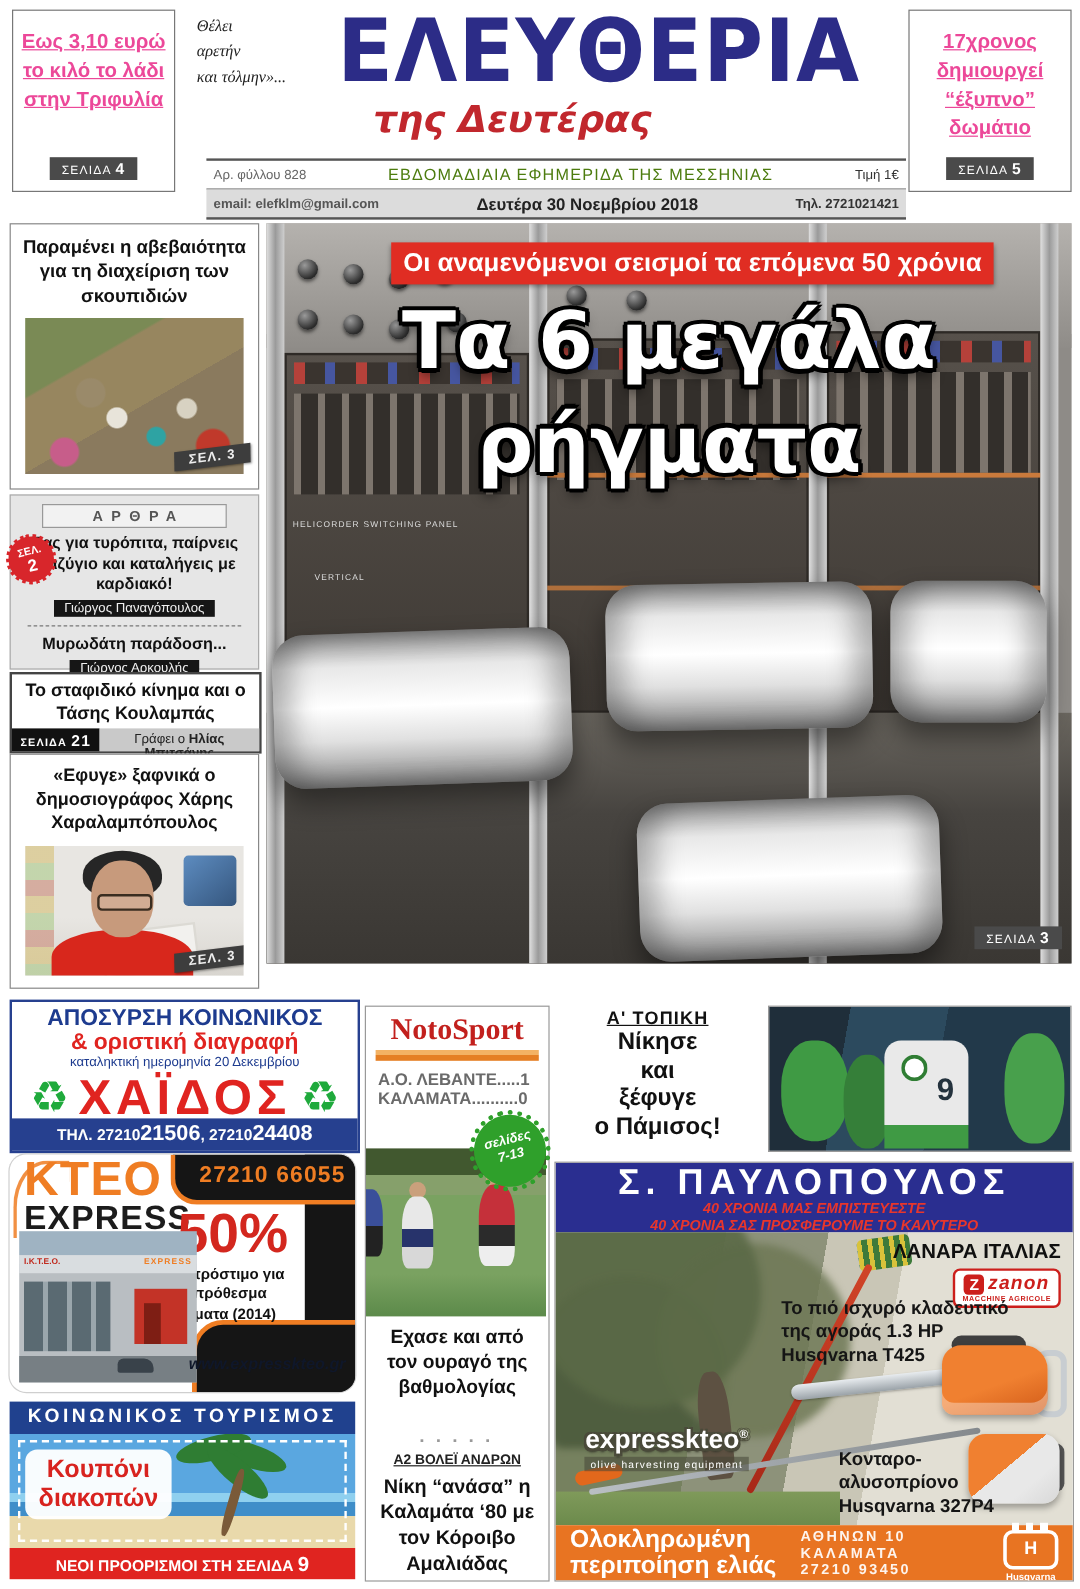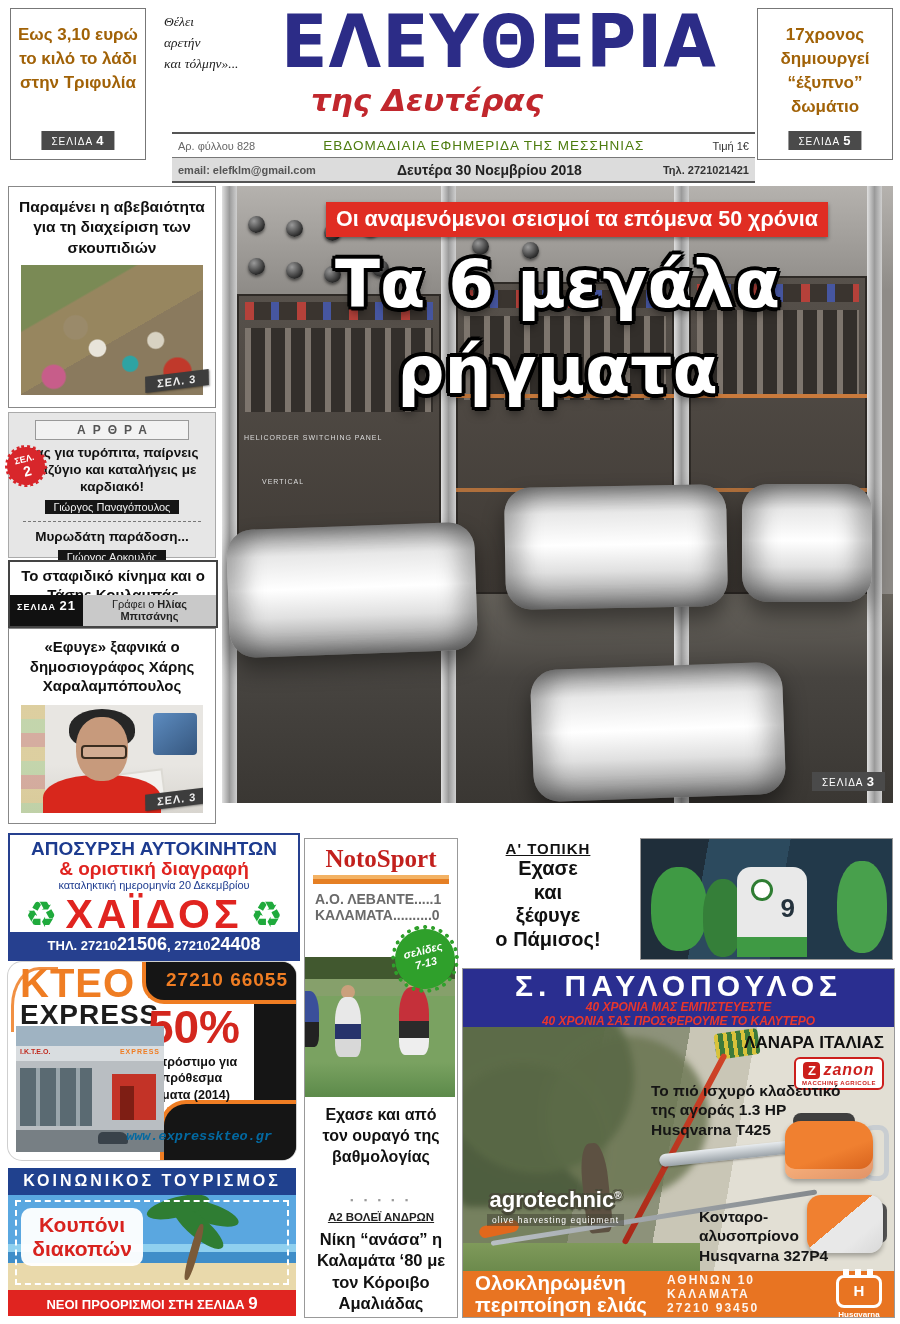--- a/index.html
+++ b/index.html
@@ -2,21 +2,21 @@
 <html><head>
 <meta charset="utf-8">
 <style>
   html,body{margin:0;padding:0;background:#fff;}
   body{font-family:"Liberation Sans",sans-serif;color:#111;}
   #page{position:relative;width:900px;height:1324px;background:#fff;overflow:hidden;}
 
   
   .head-box{position:absolute;top:8px;width:134px;height:150px;border:1px solid #777;text-align:center;background:#fff;}
   #tl-box{left:10px;} #tr-box{left:757px;}
-  .head-box .bx-title{margin:14px 7px 0;font-weight:bold;font-size:17px;line-height:1.42;color:#a16207;}
+  .head-box .bx-title{margin:14px 7px 0;font-weight:bold;font-size:17px;line-height:1.42;color:#ec4899;text-decoration:underline;}
   .page-badge{display:inline-block;background:#4a4a4a;color:#fff;font-size:10px;letter-spacing:1px;padding:2px 10px;white-space:nowrap;}
   .page-badge b{font-size:13px;}
   .head-box .page-badge{position:absolute;bottom:9px;left:50%;transform:translateX(-50%);}
   #motto{position:absolute;left:164px;top:12px;width:92px;font-family:"Liberation Serif",serif;font-style:italic;font-size:13.5px;color:#222;line-height:1.55;}
   #masthead-title{position:absolute;left:238px;top:0px;width:522px;text-align:center;font-family:"DejaVu Sans",sans-serif;font-weight:900;font-size:66px;color:#2c2c87;transform:scale(1.03,1.1);transform-origin:center top;letter-spacing:1px;}
   #masthead-sub{position:absolute;left:242px;top:82px;width:370px;text-align:center;color:#c1272d;font-weight:bold;font-style:italic;font-size:31px;font-family:"DejaVu Sans",sans-serif;}
   #info-bars{position:absolute;left:172px;top:132px;width:583px;}
   .info-row{display:flex;justify-content:space-between;align-items:center;padding:0 6px;height:23px;}
   #info-row1{border-top:2px solid #555;border-bottom:1px solid #777;background:#fff;}
   #info-row1 .l{font-size:11px;color:#666;}
@@ -43,21 +43,21 @@
   .photo-badge{position:absolute;right:-6px;bottom:6px;background:#3d3d3d;color:#eee;font-size:11px;font-weight:bold;padding:2px 12px;transform:rotate(-7deg) skewX(-6deg);box-shadow:1px 1px 2px rgba(0,0,0,.4);letter-spacing:1px;}
   #sb-arthra{top:412px;height:144px;background:#e6e6e6;border-color:#aaa;}
   #arthra-header{margin:7px 26px 5px;border:1px solid #999;background:#f2f2f2;text-align:center;font-size:12px;letter-spacing:7px;padding:2px 0 2px 7px;color:#555;font-weight:bold;}
   #arthra-badge{position:absolute;left:-2px;top:34px;width:38px;height:38px;border-radius:50%;background:#d8262b;outline:3px dotted #d8262b;outline-offset:-1px;color:#fff;text-align:center;transform:rotate(-14deg);font-weight:bold;display:flex;flex-direction:column;justify-content:center;z-index:2;}
   #arthra-badge .s1{font-size:9px;line-height:1;} #arthra-badge .s2{font-size:14px;line-height:1;}
   .arthra-title{margin:0 16px;text-align:center;font-weight:bold;font-size:13.5px;line-height:1.25;}
   .author-badge{display:table;margin:4px auto 0;background:#161616;color:#f0f0f0;font-size:11px;padding:1px 9px;}
   #arthra-div{margin:7px 14px;border-top:1px dashed #777;}
   #sb-staf{top:560px;height:64px;border:2px solid #444;}
   #staf-title{margin-top:5px;text-align:center;font-weight:bold;font-size:15px;line-height:1.25;}
-  #staf-row{position:absolute;left:0;right:0;bottom:0;display:flex;height:31px;}
+  #staf-row{position:absolute;left:0;right:0;bottom:0;display:flex;height:19px;}
   #staf-badge{background:#111;color:#fff;font-size:9px;padding:3px 7px 0;font-weight:bold;letter-spacing:1px;}
   #staf-badge b{font-size:13px;}
   #staf-byline{flex:1;background:#c9c9c9;font-size:11px;color:#222;text-align:center;padding-top:3px;}
   #sb-obit{top:628px;height:194px;}
   #obit-title{margin:8px 4px 5px;text-align:center;font-weight:bold;font-size:15px;line-height:1.3;}
   #obit-photo{position:absolute;left:12px;top:76px;right:12px;bottom:10px;background:linear-gradient(180deg,#e8e6e2 0 55%,#d8d5cf 100%);overflow:hidden;}
   .obit-shelf{position:absolute;left:0;top:0;width:24px;height:100%;background:repeating-linear-gradient(180deg,#d9c78a 0 14px,#b7cf9a 14px 28px,#cf9a8a 28px 42px);opacity:.75;}
   .obit-monitor{position:absolute;right:6px;top:8px;width:44px;height:42px;background:linear-gradient(140deg,#5d8cc0,#35567e);border-radius:4px;}
   .obit-papers{position:absolute;right:40px;bottom:4px;width:76px;height:34px;background:#f2f1ee;transform:rotate(-7deg);box-shadow:0 0 0 2px #dcdad4;}
   .obit-hair{position:absolute;left:48px;top:4px;width:66px;height:40px;background:#262626;border-radius:50% 50% 42% 42%;}
@@ -110,21 +110,21 @@
   #kteo-desc{position:absolute;right:48px;top:92px;width:126px;text-align:center;font-weight:bold;font-size:12.5px;line-height:1.3;z-index:2;color:#111;}
   #kteo-photo{position:absolute;left:8px;top:64px;width:148px;height:126px;z-index:2;background:linear-gradient(180deg,#9fb3c2 0 16%,#c7ccd0 16% 22%,#b9bec2 22% 100%);}
   .kt-sign{position:absolute;left:0;top:20px;width:100%;height:15px;background:#d9dde0;display:flex;justify-content:space-between;padding:2px 4px;box-sizing:border-box;}
   .kt-sign .s1{color:#c02a1e;font-weight:bold;font-size:7px;}
   .kt-sign .s2{color:#ef7d23;font-weight:bold;font-size:7px;letter-spacing:1px;}
   .kt-doors{position:absolute;left:4px;top:42px;width:72px;height:58px;background:repeating-linear-gradient(90deg,#5a6a72 0 16px,#9aa6ac 16px 20px);}
   .kt-red{position:absolute;right:8px;top:48px;width:44px;height:46px;background:#c33327;}
   .kt-red::after{content:"";position:absolute;left:8px;top:12px;width:14px;height:34px;background:#7e1e14;}
   .kt-ground{position:absolute;left:0;bottom:0;width:100%;height:22px;background:#777f84;}
   .kt-car{position:absolute;right:36px;bottom:8px;width:30px;height:12px;background:#39424a;border-radius:5px 8px 2px 2px;}
-  #kteo-url{position:absolute;right:24px;bottom:16px;color:#0369a1;font-weight:bold;font-style:italic;font-size:13.5px;z-index:3;font-family:Liberation Mono, monospace;}
+  #kteo-url{position:absolute;right:8px;bottom:16px;color:#0f172a;font-weight:bold;font-style:italic;font-size:13.5px;z-index:3;}
 
   
   #tourism{position:absolute;left:8px;top:1168px;width:288px;height:148px;}
   #tour-head{height:23px;background:#20418e;color:#fff;font-weight:bold;font-size:16px;letter-spacing:3px;text-align:center;padding-top:4px;}
   #tour-photo{position:relative;height:95px;overflow:hidden;background:linear-gradient(180deg,#5aa7e0 0 52%,#8fd0ef 52% 60%,#3f8ec9 60% 72%,#e9d9ab 72% 100%);}
   .palm-frond{position:absolute;width:64px;height:20px;background:#2f7d33;border-radius:50%;}
   .palm-trunk{position:absolute;right:98px;top:28px;width:8px;height:58px;background:#7a5a38;border-radius:40%;transform:rotate(16deg);}
   .coupon-border{position:absolute;top:5px;bottom:5px;left:7px;right:7px;border:2px dashed #fff;}
   .coupon-box{position:absolute;left:13px;top:13px;width:118px;background:rgba(255,255,255,.96);border-radius:10px;text-align:center;padding:5px 2px;color:#d8231f;font-weight:bold;font-size:21px;line-height:1.15;}
   #tour-foot{height:22px;background:#e02420;color:#fff;text-align:center;font-weight:bold;font-size:13px;padding-top:4px;}
@@ -312,21 +312,21 @@
 
     <div id="kicker">Οι αναμενόμενοι σεισμοί τα επόμενα 50 χρόνια</div>
     <div id="headline">
       <div class="hl">Τα 6 μεγάλα</div>
       <div class="hl">ρήγματα</div>
     </div>
     <div class="page-badge" id="main-badge"><span>ΣΕΛΙΔΑ</span> <b>3</b></div>
   </div>
 
   <div id="xaidos">
-    <div id="xa-l1">ΑΠΟΣΥΡΣΗ ΑΥΤΟΚΙΝΗΤΩΝ</div>
+    <div id="xa-l1">ΑΠΟΣΥΡΣΗ ΚΟΙΝΩΝΙΚΟΣ</div>
     <div id="xa-l2">&amp; οριστική διαγραφή</div>
     <div id="xa-l3">καταληκτική ημερομηνία 20 Δεκεμβρίου</div>
     <div id="xa-name-row">
       <span class="recycle">♻</span>
       <span id="xa-name">ΧΑΪΔΟΣ</span>
       <span class="recycle">♻</span>
     </div>
     <div id="xa-tel">
       <span class="tel-sm">ΤΗΛ. 27210</span><span class="tel-lg">21506</span><span class="tel-sm">, 27210</span><span class="tel-lg">24408</span>
     </div>
@@ -391,21 +391,21 @@
     </div>
     <div id="noto-story1">Εχασε και από τον ουραγό της βαθμολογίας</div>
     <div id="noto-dots">▪ ▪ ▪ ▪ ▪</div>
     <div id="noto-sec">Α2 ΒΟΛΕΪ ΑΝΔΡΩΝ</div>
     <div id="noto-story2">Νίκη “ανάσα” η Καλαμάτα ‘80 με τον Κόροιβο Αμαλιάδας</div>
   </div>
 
   <div id="topiki">
     <div id="topiki-text">
       <div id="topiki-head">Α' ΤΟΠΙΚΗ</div>
-      <div class="topiki-line">Εχασε</div>
+      <div class="topiki-line">Νίκησε</div>
       <div class="topiki-line">και</div>
       <div class="topiki-line">ξέφυγε</div>
       <div class="topiki-line">ο Πάμισος!</div>
     </div>
     <div id="topiki-photo">
       <div class="tp" style="left:10px;top:28px;width:56px;height:84px;"></div>
       <div class="tp" style="left:196px;top:22px;width:50px;height:92px;background:#48a04c;"></div>
       <div class="tp" style="left:62px;top:40px;width:40px;height:78px;background:#357f39;"></div>
       <div id="tp-jersey">
         <div id="tp-logo"></div>
@@ -446,21 +446,21 @@
       <div id="pav-p2">
         <div>Κονταρο-</div>
         <div>αλυσοπρίονο</div>
         <div>Husqvarna 327P4</div>
       </div>
       <div id="saw2-tip"></div>
       <div id="saw2-pole"></div>
       <div id="saw2-engine"></div>
       <div id="saw2-grip"></div>
       <div id="agro">
-        <div id="agro-name"><span>agrotechnic</span><sup>®</sup></div>
+        <div id="agro-name"><span>expresskteo</span><sup>®</sup></div>
         <div id="agro-sub">olive harvesting equipment</div>
       </div>
     </div>
     <div id="pav-bar">
       <div id="pav-slogan">
         <div>Ολοκληρωμένη</div>
         <div>περιποίηση ελιάς</div>
       </div>
       <div id="pav-addr">
         <div>ΑΘΗΝΩΝ 10</div>

